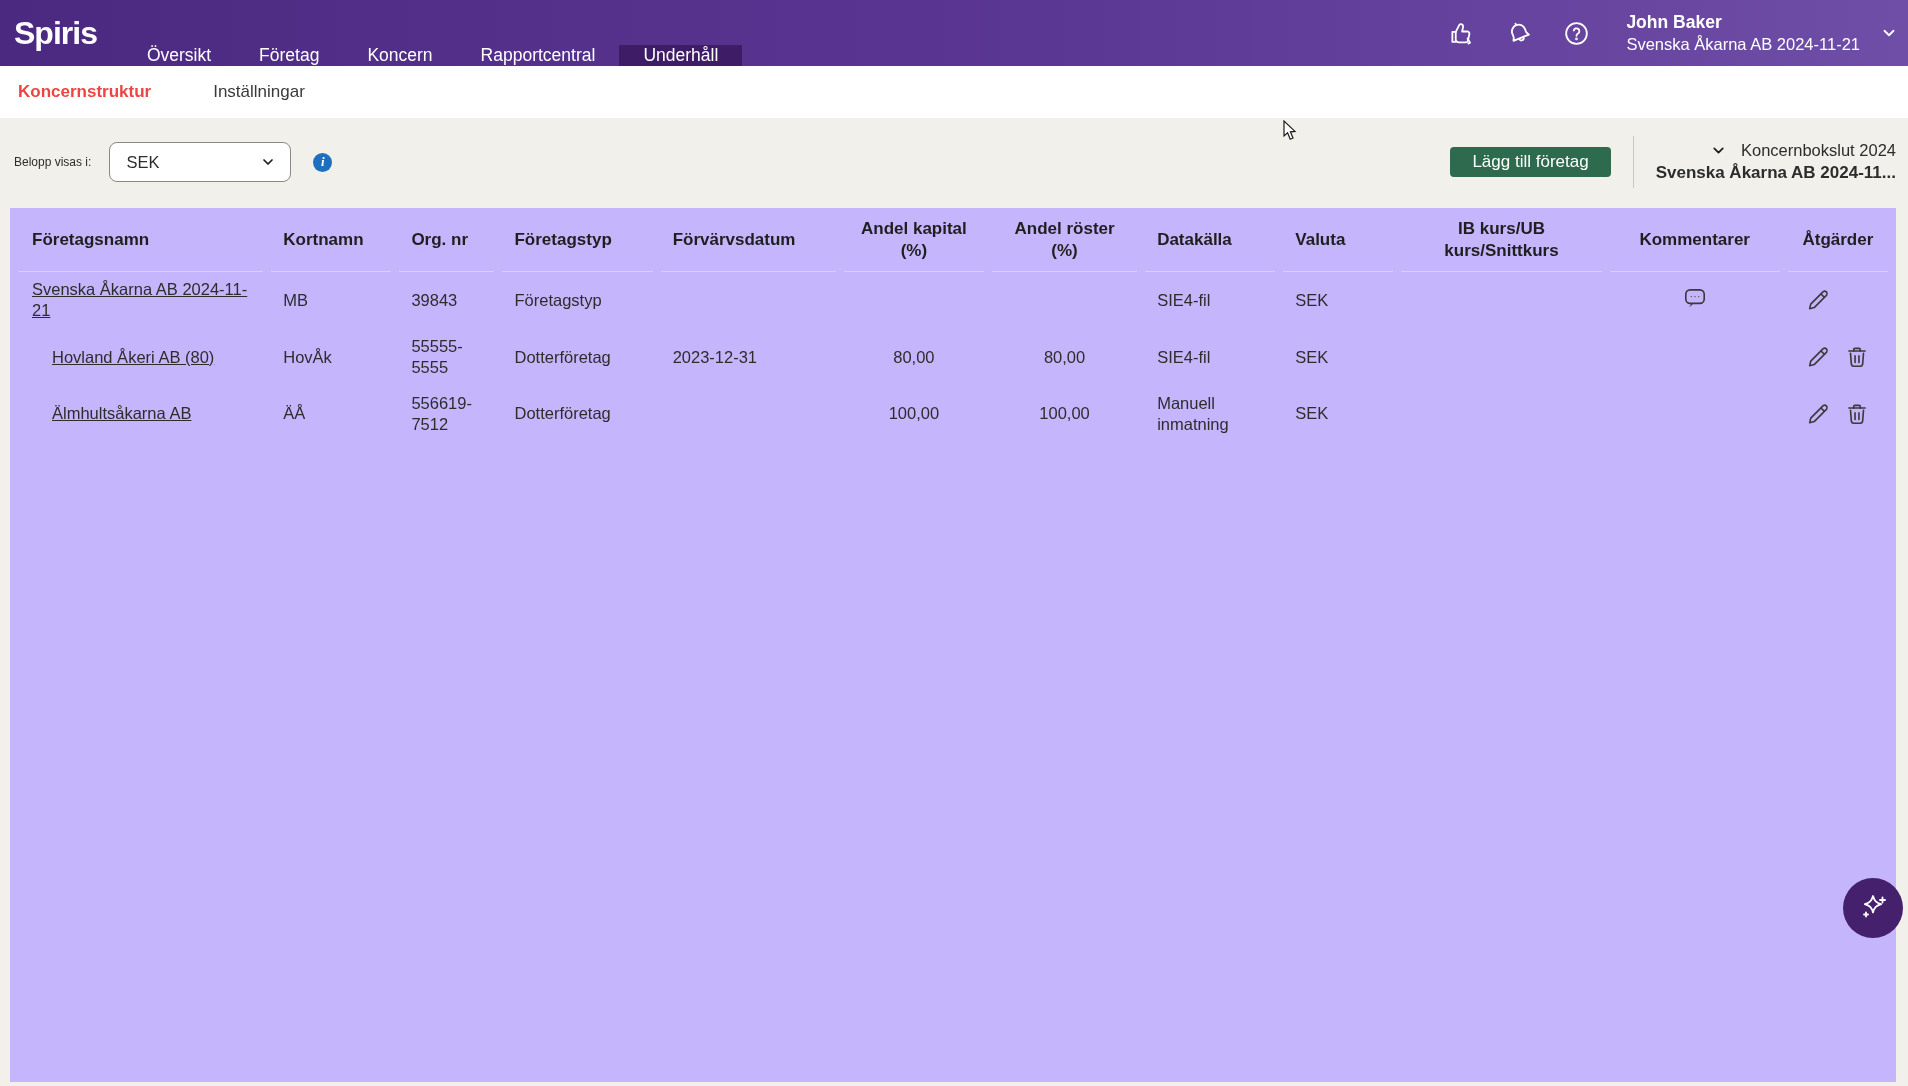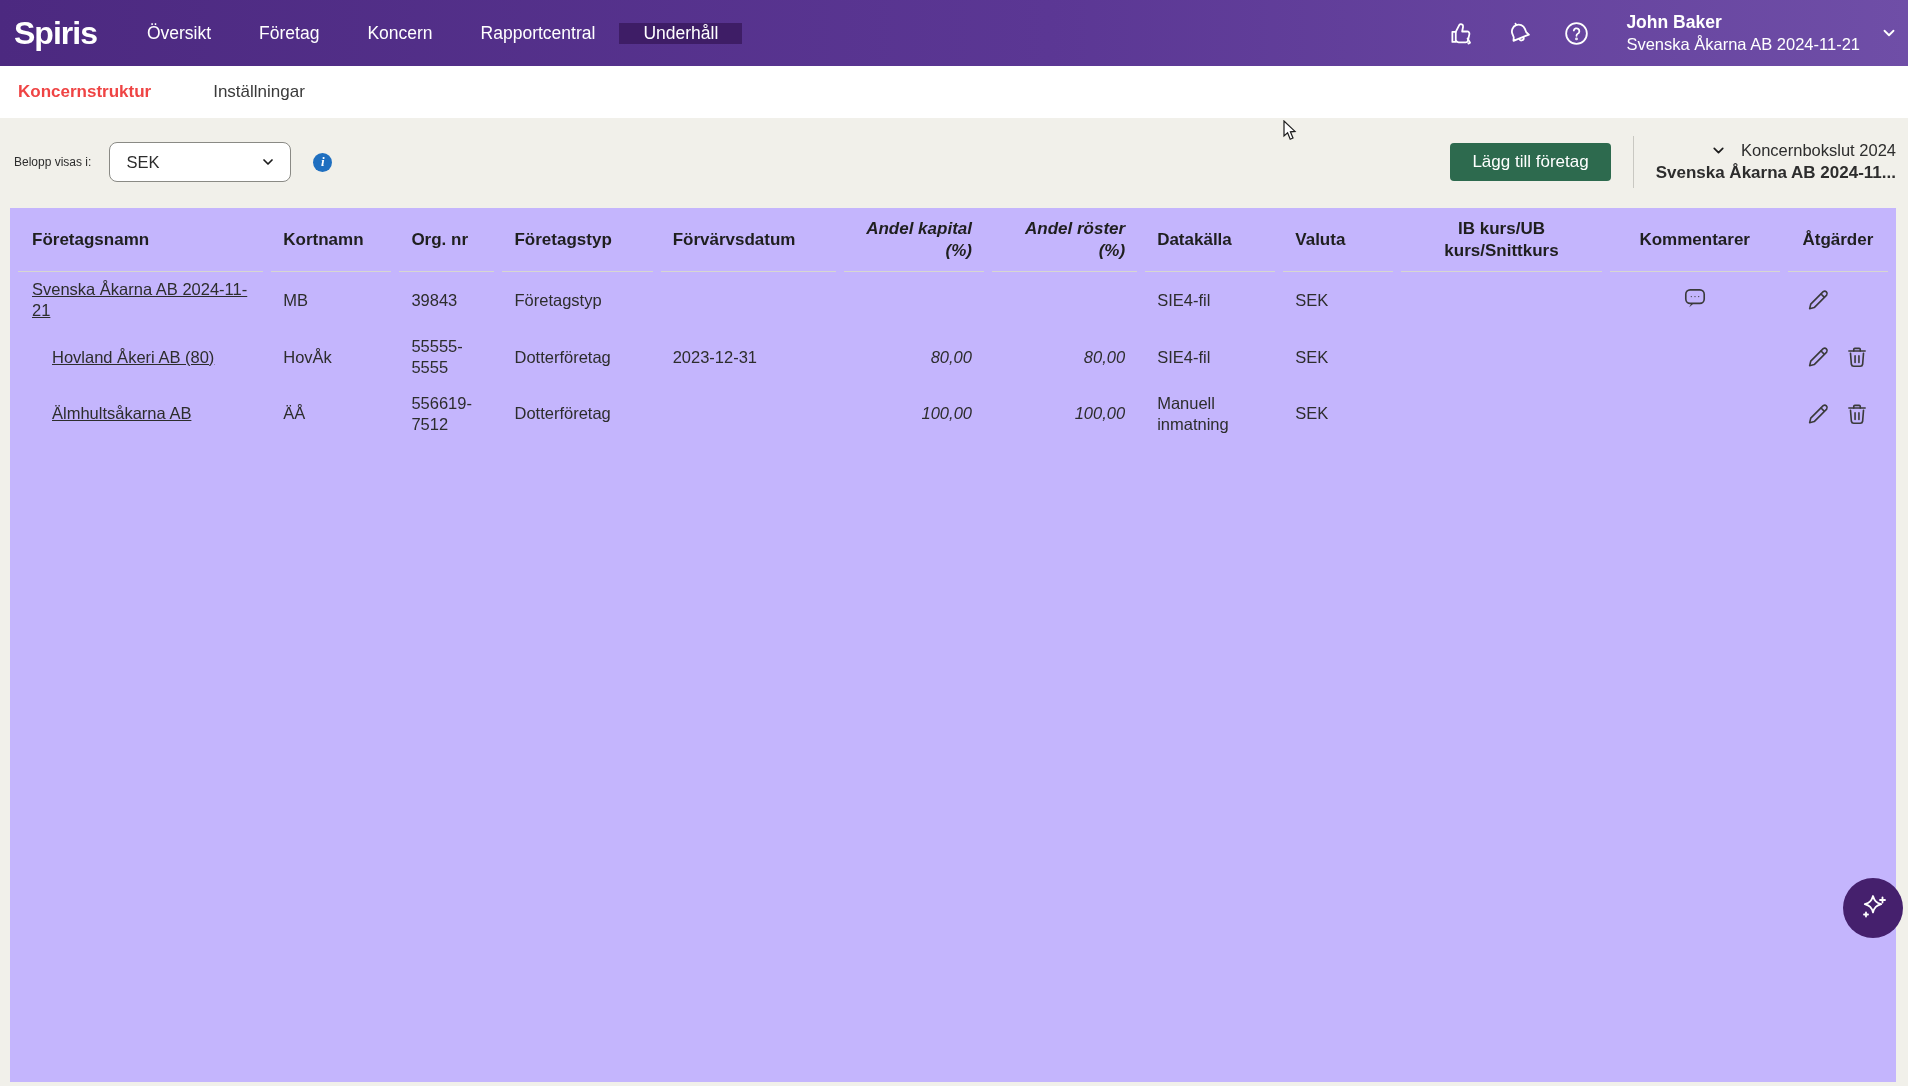--- a/index.html
+++ b/index.html
@@ -4,21 +4,21 @@
 <style>
   * { margin:0; padding:0; box-sizing:border-box; }
   html,body { width:1908px; height:1086px; overflow:hidden;
     font-family:"Liberation Sans","DejaVu Sans",sans-serif; background:#f1f0ea; color:#2d2d2d; }
 
   
   .app-header { height:66px; display:flex; align-items:stretch;
     background:linear-gradient(90deg,#4c2980 0%,#5b3794 55%,#6f4ea7 100%); color:#fff; }
   .logo { display:flex; align-items:center; padding:0 26px 0 14px;
     font-size:32px; font-weight:800; letter-spacing:-1px; cursor:pointer; }
-  .top-nav { display:flex; align-items:center; }
+  .top-nav { display:flex; align-items:flex-end; }
   .top-nav .nav-item { display:flex; align-items:center; padding:0 24px;
     font-size:17.5px; cursor:pointer; white-space:nowrap; }
   .top-nav .nav-item.active { background:#3e1d66; }
   .header-right { margin-left:auto; display:flex; align-items:center; gap:30px; padding-right:10px; }
   .hicon { width:27px; height:27px; cursor:pointer; display:flex; align-items:center; justify-content:center; }
   .hicon svg { width:27px; height:27px; stroke:#fff; fill:none; stroke-width:1.6; stroke-linecap:round; stroke-linejoin:round; }
   .user-block { display:flex; align-items:center; gap:20px; cursor:pointer; margin-left:6px; }
   .user-texts { line-height:1.25; text-align:left; }
   .user-name { font-size:17.5px; font-weight:700; }
   .user-company { font-size:16.5px; }
@@ -34,35 +34,35 @@
   .toolbar { margin-top:24px; height:40px; display:flex; align-items:center; padding:0 12px 0 14px; }
   .amount-label { font-size:12px; margin-right:18px; }
   .select-box { width:182px; height:40px; background:#fff; border:1px solid #8a8a85; border-radius:8px;
     display:flex; align-items:center; justify-content:space-between; padding:0 14px 0 16px;
     font-size:16.5px; cursor:pointer; }
   .select-box svg { width:16px; height:16px; stroke:#1c1c1c; fill:none; stroke-width:2.6; stroke-linecap:round; stroke-linejoin:round; }
   .info-icon { width:19px; height:19px; background:#1f6fc0; border-radius:50%; margin-left:22px;
     color:#fff; font-size:13px; font-weight:700; font-family:"Liberation Serif",serif; font-style:italic;
     display:flex; align-items:center; justify-content:center; cursor:pointer; }
   .toolbar-right { margin-left:auto; display:flex; align-items:center; }
-  .add-btn { height:38px; background:#2d6a4e; color:#fff; border:none; border-radius:4px;
+  .add-btn { height:30px; background:#2d6a4e; color:#fff; border:none; border-radius:4px;
     font-size:17px; padding:0 22px; cursor:pointer; font-family:inherit; }
   .v-divider { width:1px; height:52px; background:#c9c8c2; margin:0 22px; }
   .period-selector { display:flex; flex-direction:column; align-items:flex-end; line-height:1.3; cursor:pointer; }
   .period-line1 { display:flex; align-items:center; gap:14px; font-size:16.5px; }
   .period-line1 svg { width:17px; height:17px; stroke:#1c1c1c; fill:none; stroke-width:2.4; stroke-linecap:round; stroke-linejoin:round; }
   .period-line2 { font-size:17px;font-weight:bold; }
 
   
   .table-card { margin:26px 12px 4px 10px; background:#c4b5fd; height:874px; overflow:hidden; }
   table { border-collapse:separate; border-spacing:8px 0; width:100%; table-layout:fixed; }
   th { height:64px; vertical-align:middle; font-size:17px; font-weight:700; color:#1f1f1f;
     border-bottom:1px solid #d7d6d1; padding:6px 12px; text-align:left; line-height:1.25; }
   td { padding:7px 12px; font-size:16.5px; vertical-align:middle; line-height:1.3; height:50px; }
-  th.num, td.num { text-align:right;font-style:italic; }
+  th.num, td.num { text-align:center; }
   th.ctr, td.ctr { text-align:center; }
   td.name-cell { padding-left:14px; }
   th.name-col { padding-left:14px; }
   td.name-cell.child { padding-left:34px; }
   .company-link { text-decoration:underline; cursor:pointer; color:#2d2d2d; }
   .ticon { width:26px; height:26px; display:inline-block; cursor:pointer; }
   .ticon svg { width:26px; height:26px; stroke:#3a3a3a; fill:none; stroke-width:1.5; stroke-linecap:round; stroke-linejoin:round; }
   .action-wrap { display:flex; justify-content:center; gap:13px; }
   .slot-hidden { visibility:hidden; }
 

